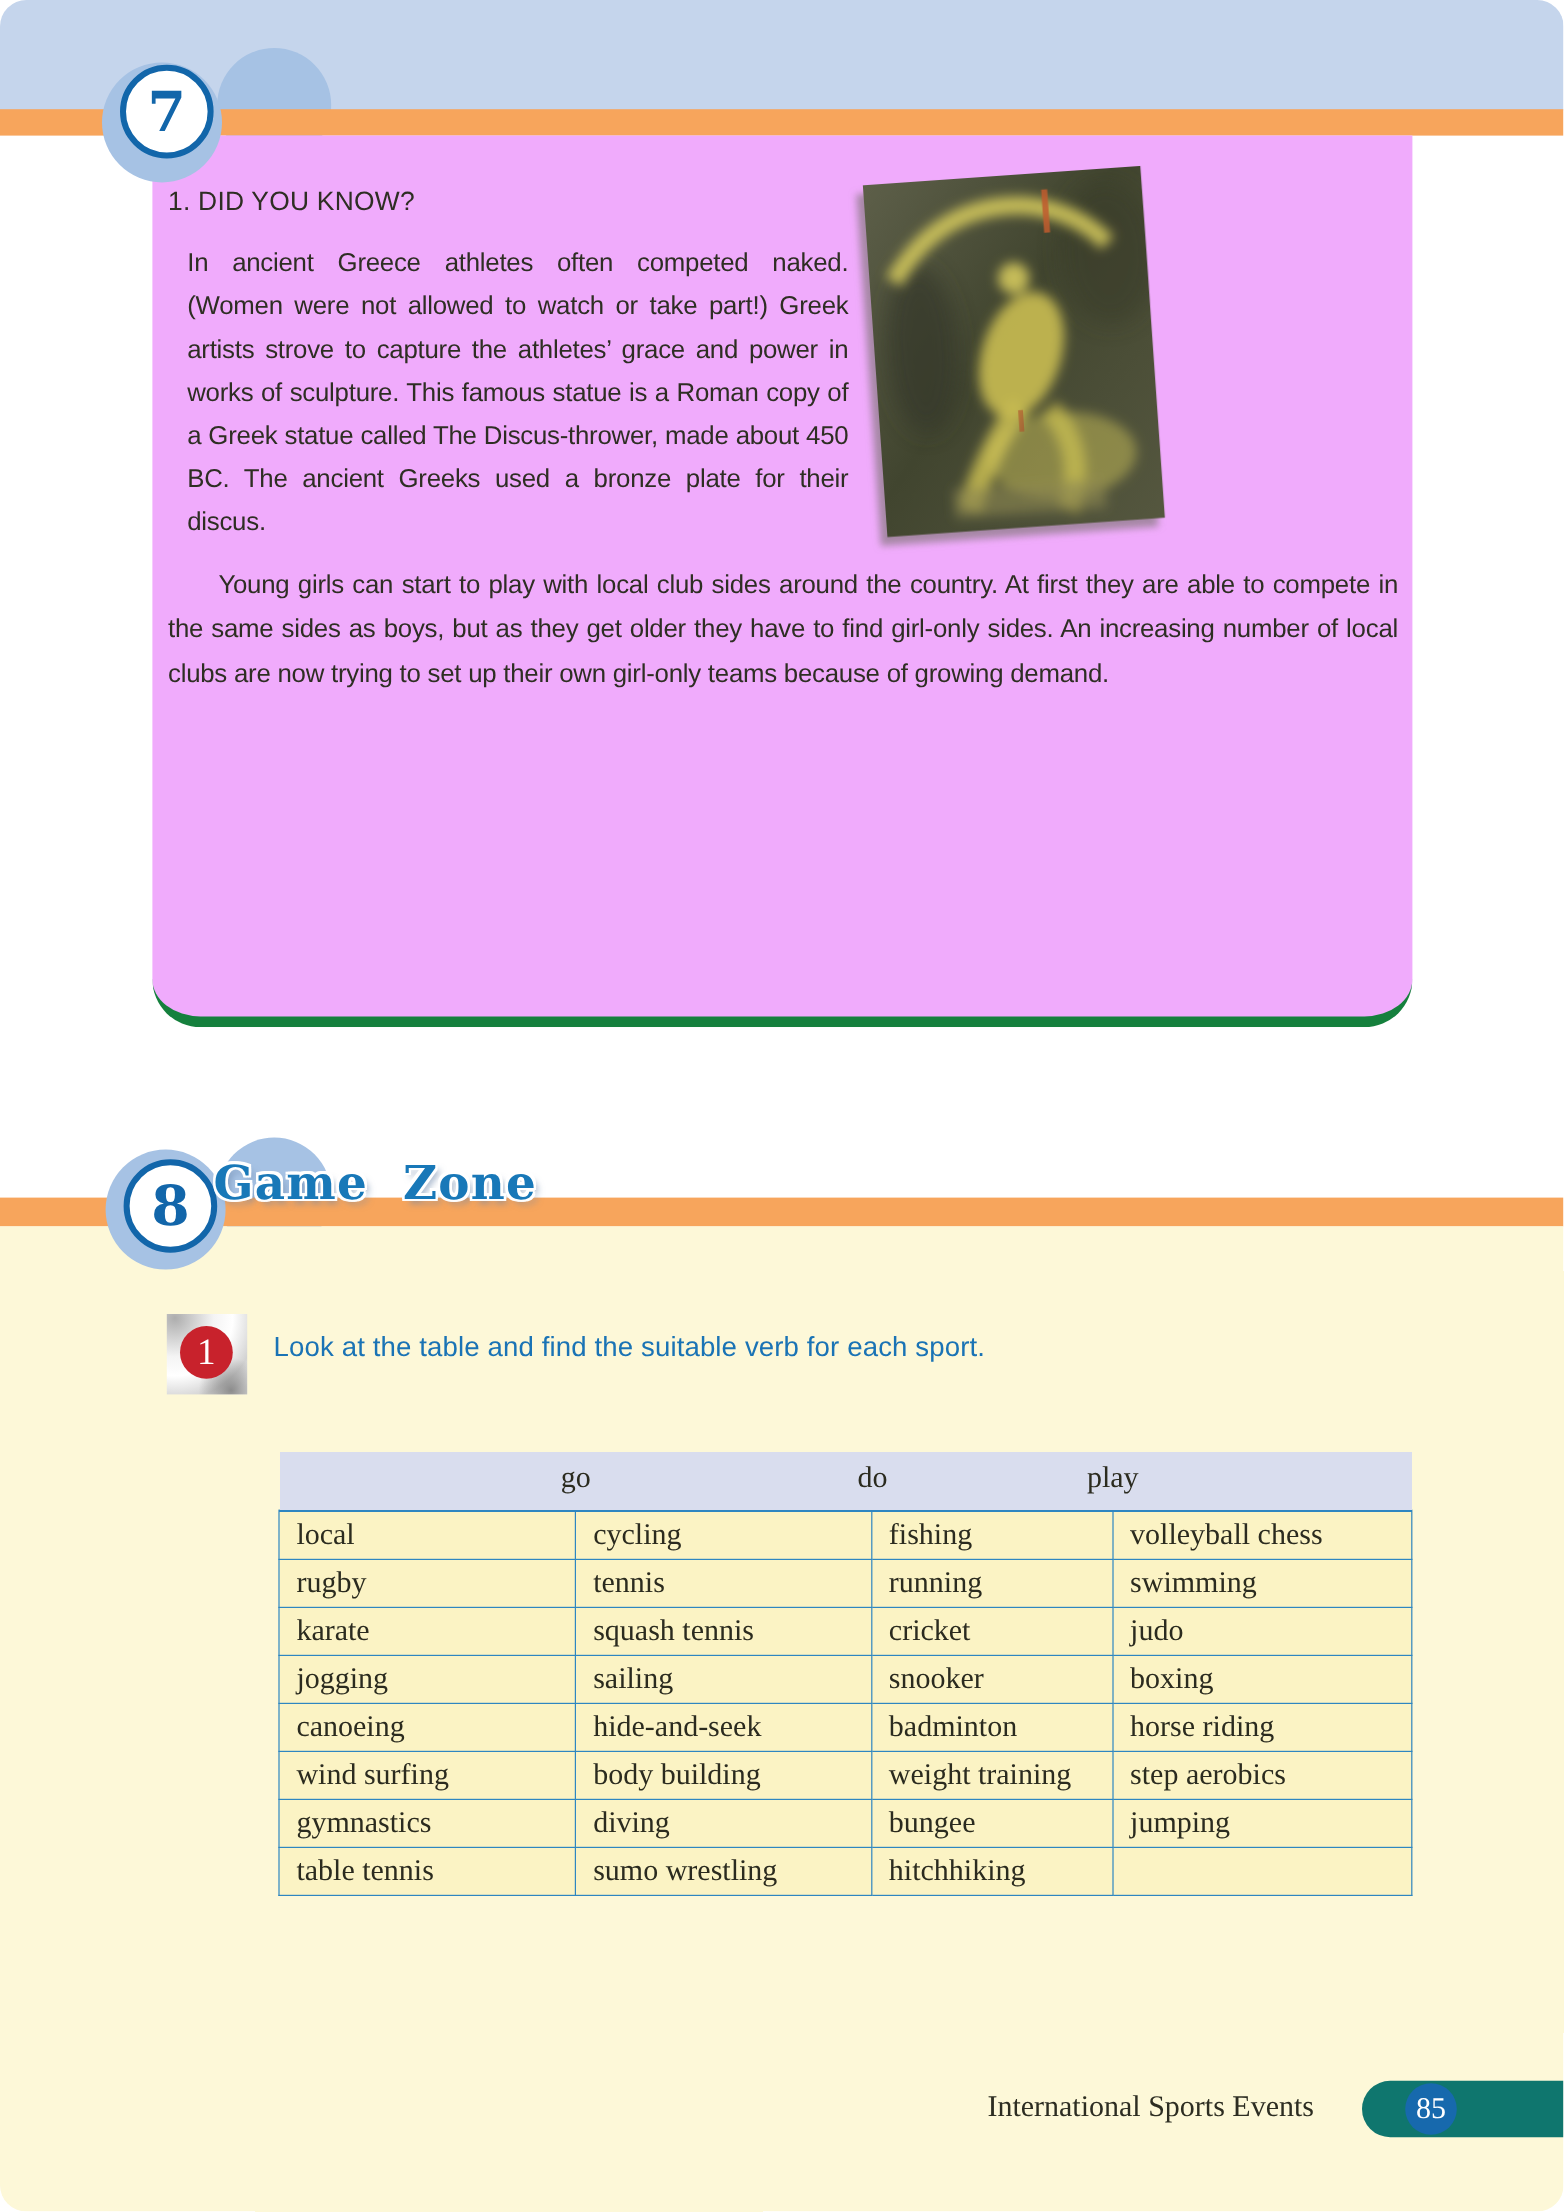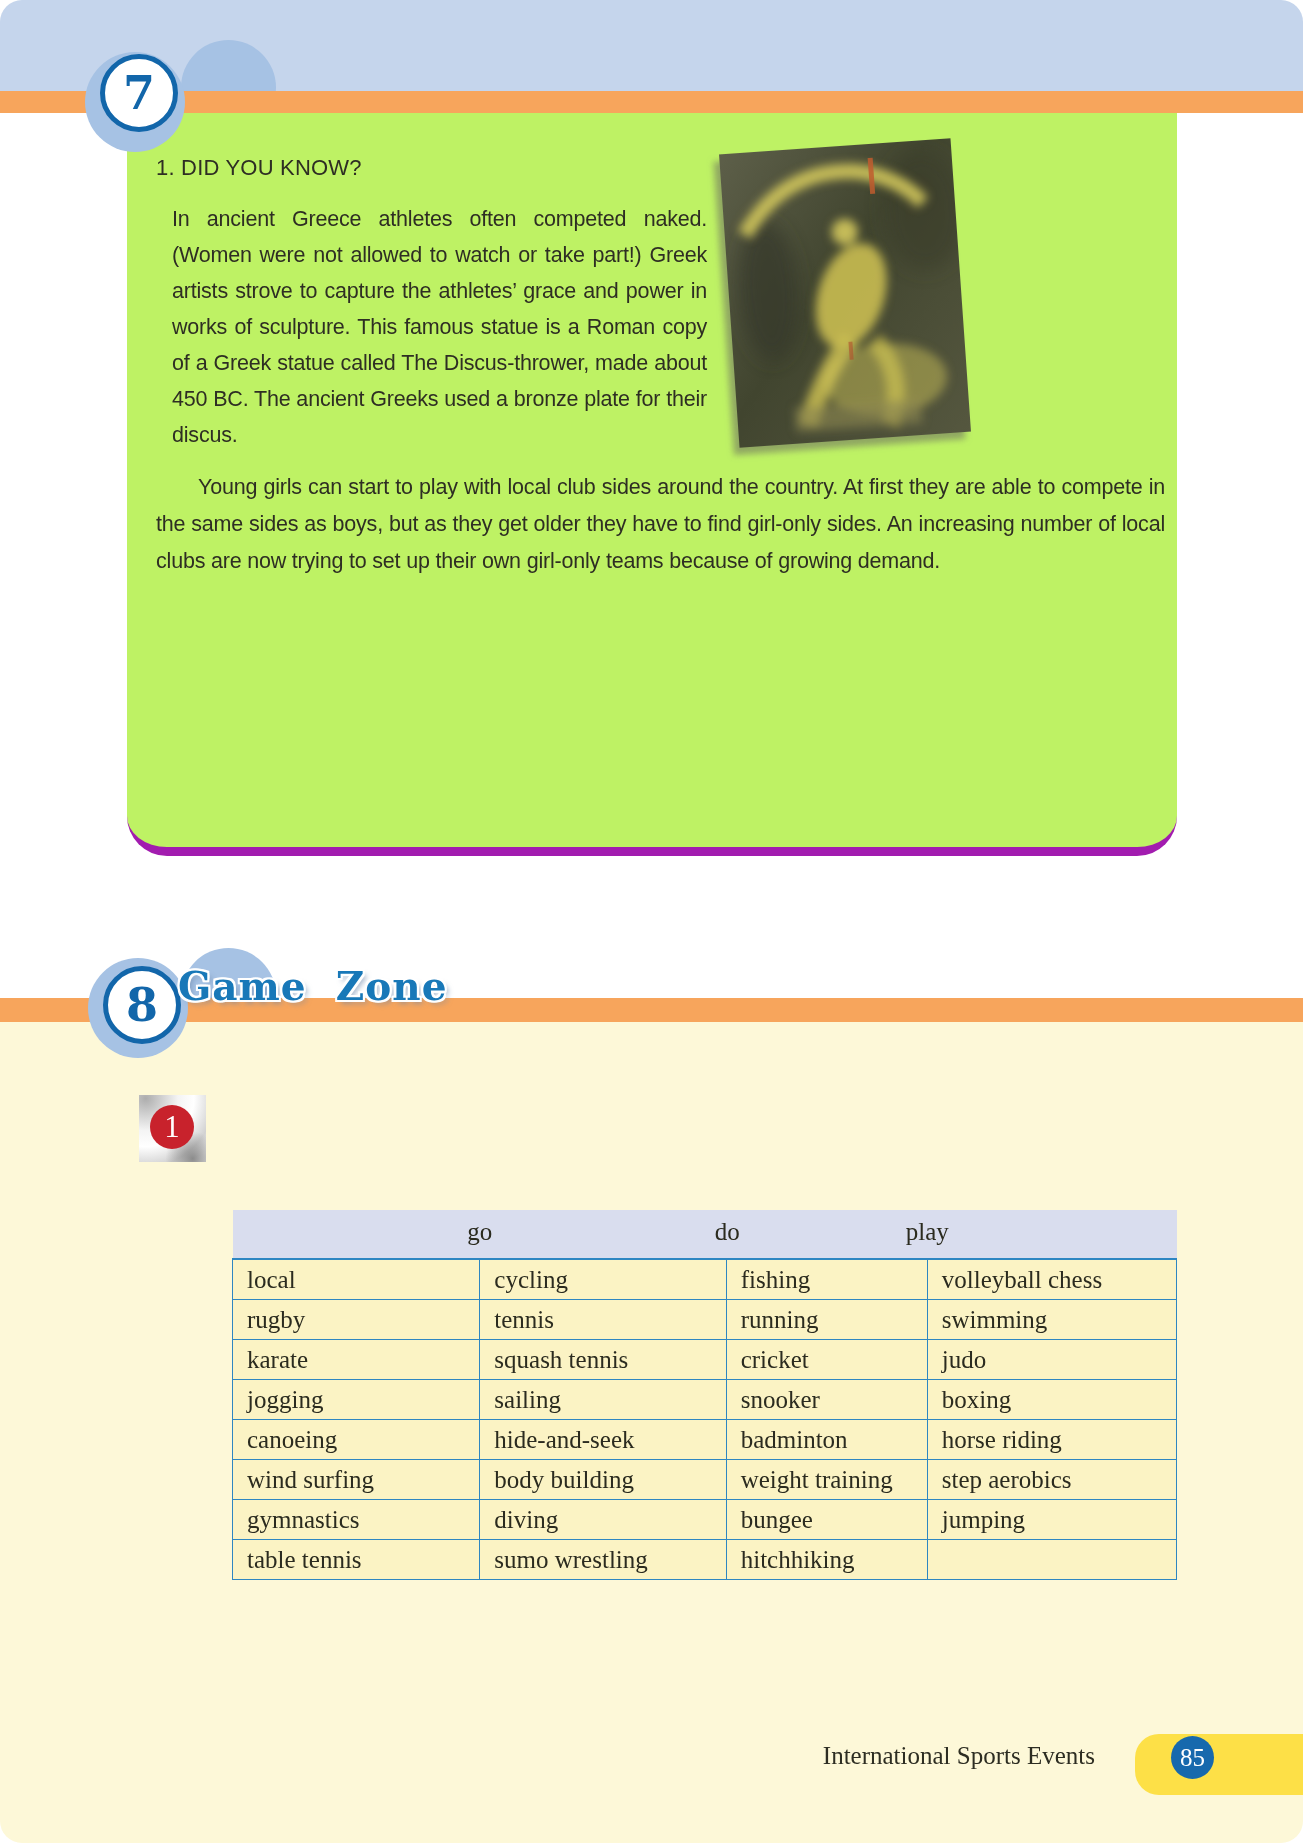--- a/index.html
+++ b/index.html
@@ -34,23 +34,23 @@
     font-size:39px;letter-spacing:1px;color:#1878b8;white-space:pre;
     text-shadow:2px 0 0 #fff,-2px 0 0 #fff,0 2px 0 #fff,0 -2px 0 #fff,
                 2px 2px 0 #fff,-2px -2px 0 #fff,2px -2px 0 #fff,-2px 2px 0 #fff,
                 4px 4px 5px rgba(110,135,170,.55);
   }
   .zone-title-cc{left:178px;top:56px;}
   .zone-title-gz{left:178px;top:963px;}
   
   .panel-cc{
     position:absolute;left:127px;top:113px;width:1050px;height:743px;z-index:3;
-    background:#bef264;border-bottom:9px solid #a21caf;
+    background:#f0abfc;border-bottom:9px solid #15803d;
     border-radius:0 0 40px 40px;box-sizing:content-box;
-    padding:38px 12px 0 29px;box-sizing:border-box;
+    padding:38px 12px 0 13px;box-sizing:border-box;
   }
   .dyk-heading{font-size:22px;line-height:34px;letter-spacing:.2px;}
   .dyk-text{
     font-size:21.5px;line-height:36px;text-align:justify;letter-spacing:-0.2px;
     margin:16px;
   }
   .photo-float{
     float:right;width:420px;height:296px;margin:-55px 0 6px 22px;position:relative;
   }
   .photo{
@@ -94,22 +94,22 @@
   .verb-table td{
     border:1.6px solid #2e86c1;height:37px;padding:1px 0 1px 14px;
     background:#fbf3c4;vertical-align:middle;
   }
   
   .footer-label{
     position:absolute;right:208px;top:1742px;z-index:6;
     font-family:"Liberation Serif",serif;font-size:25px;color:#2d2d22;
   }
   .footer-pill{
-    position:absolute;left:1135px;top:1734px;width:168px;height:61px;z-index:6;
-    background:#fde047;border-radius:24px 0 0 24px;
+    position:absolute;left:1135px;top:1734px;width:168px;height:47px;z-index:6;
+    background:#0f766e;border-radius:24px 0 0 24px;
   }
   .page-number-circle{
     position:absolute;left:36px;top:2px;width:43px;height:43px;border-radius:50%;
     background:#1769ad;display:flex;align-items:center;justify-content:center;
     font-family:"Liberation Serif",serif;font-size:25px;color:#ffffff;
   }
 </style>
 </head>
 <body>
 
@@ -165,20 +165,21 @@
   <div class="stripe stripe-gz"></div>
   <div class="bg-gz"></div>
   <div class="badge-back badge-back-gz"></div>
   <div class="badge badge-gz">8</div>
   <div class="zone-title zone-title-gz">Game  Zone</div>
 
   <div class="exercise-row">
     <div class="marker-square">
       <div class="marker-circle">1</div>
     </div>
+    <div class="instruction">Look at the table and find the suitable verb for each sport.</div>
   </div>
 
   <table class="verb-table">
     <colgroup>
       <col style="width:26.2%">
         <col style="width:26.1%">
         <col style="width:21.3%">
         <col style="width:26.4%">
     </colgroup>
     <thead>

